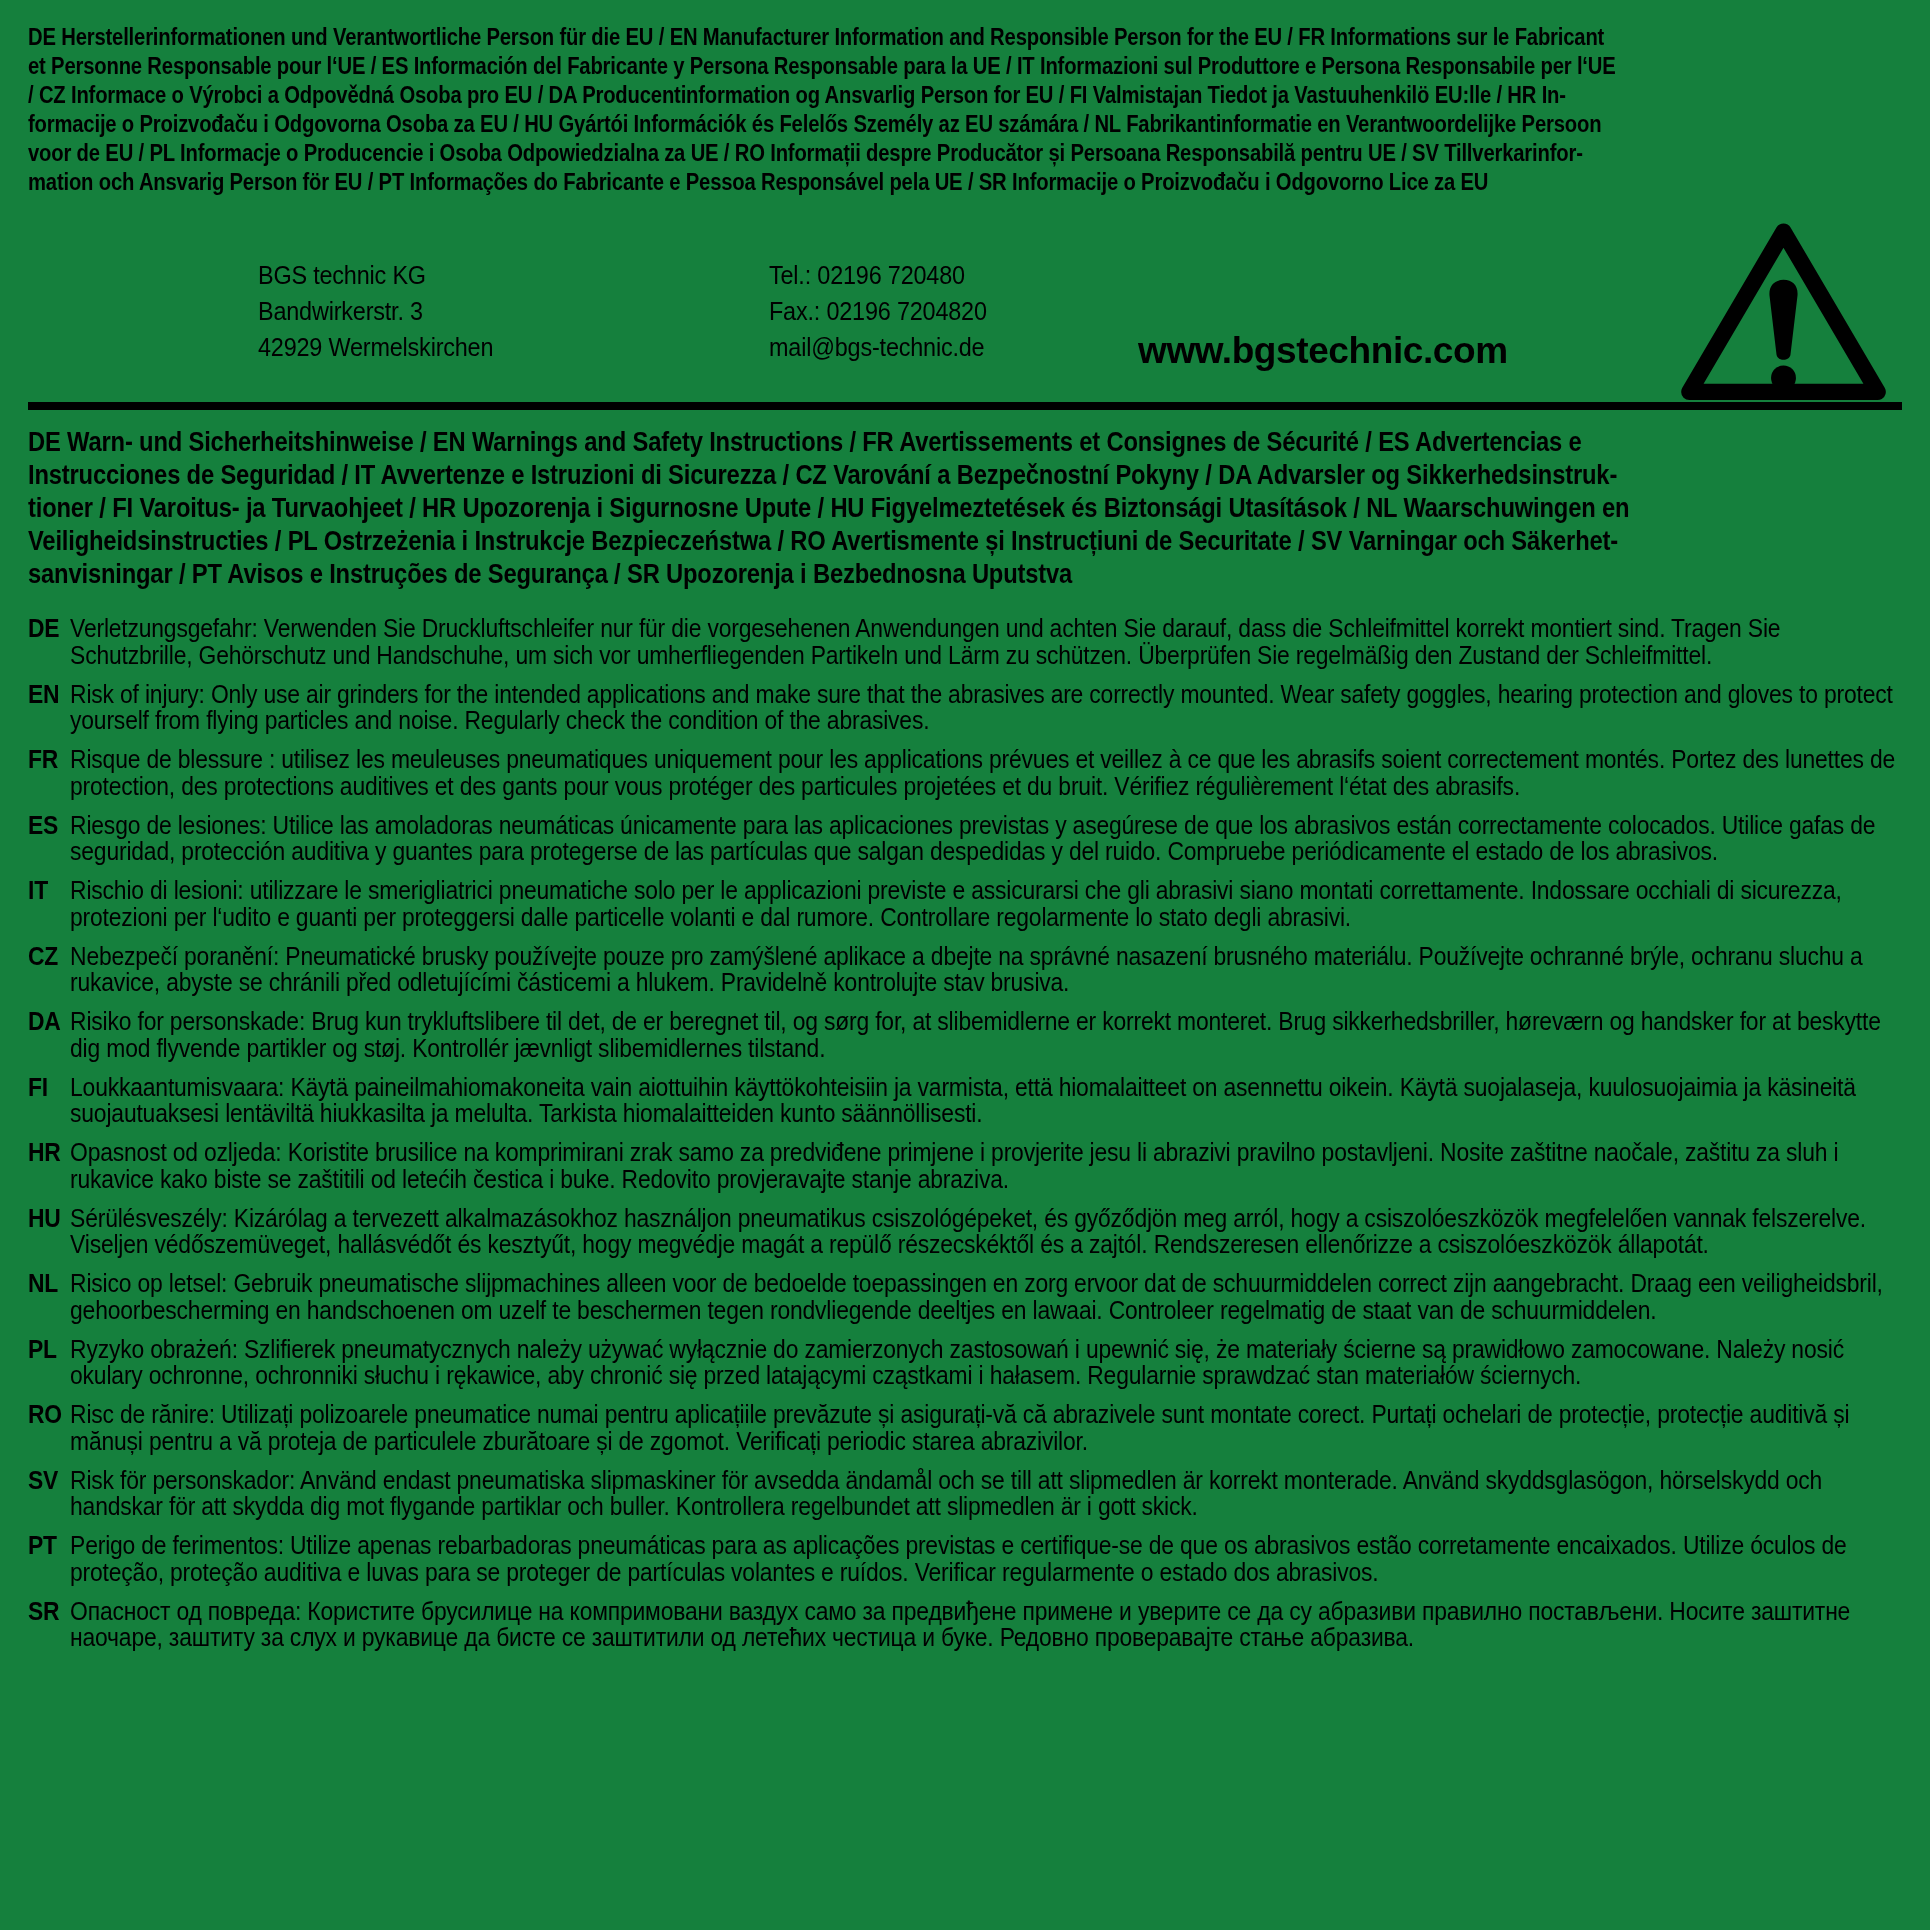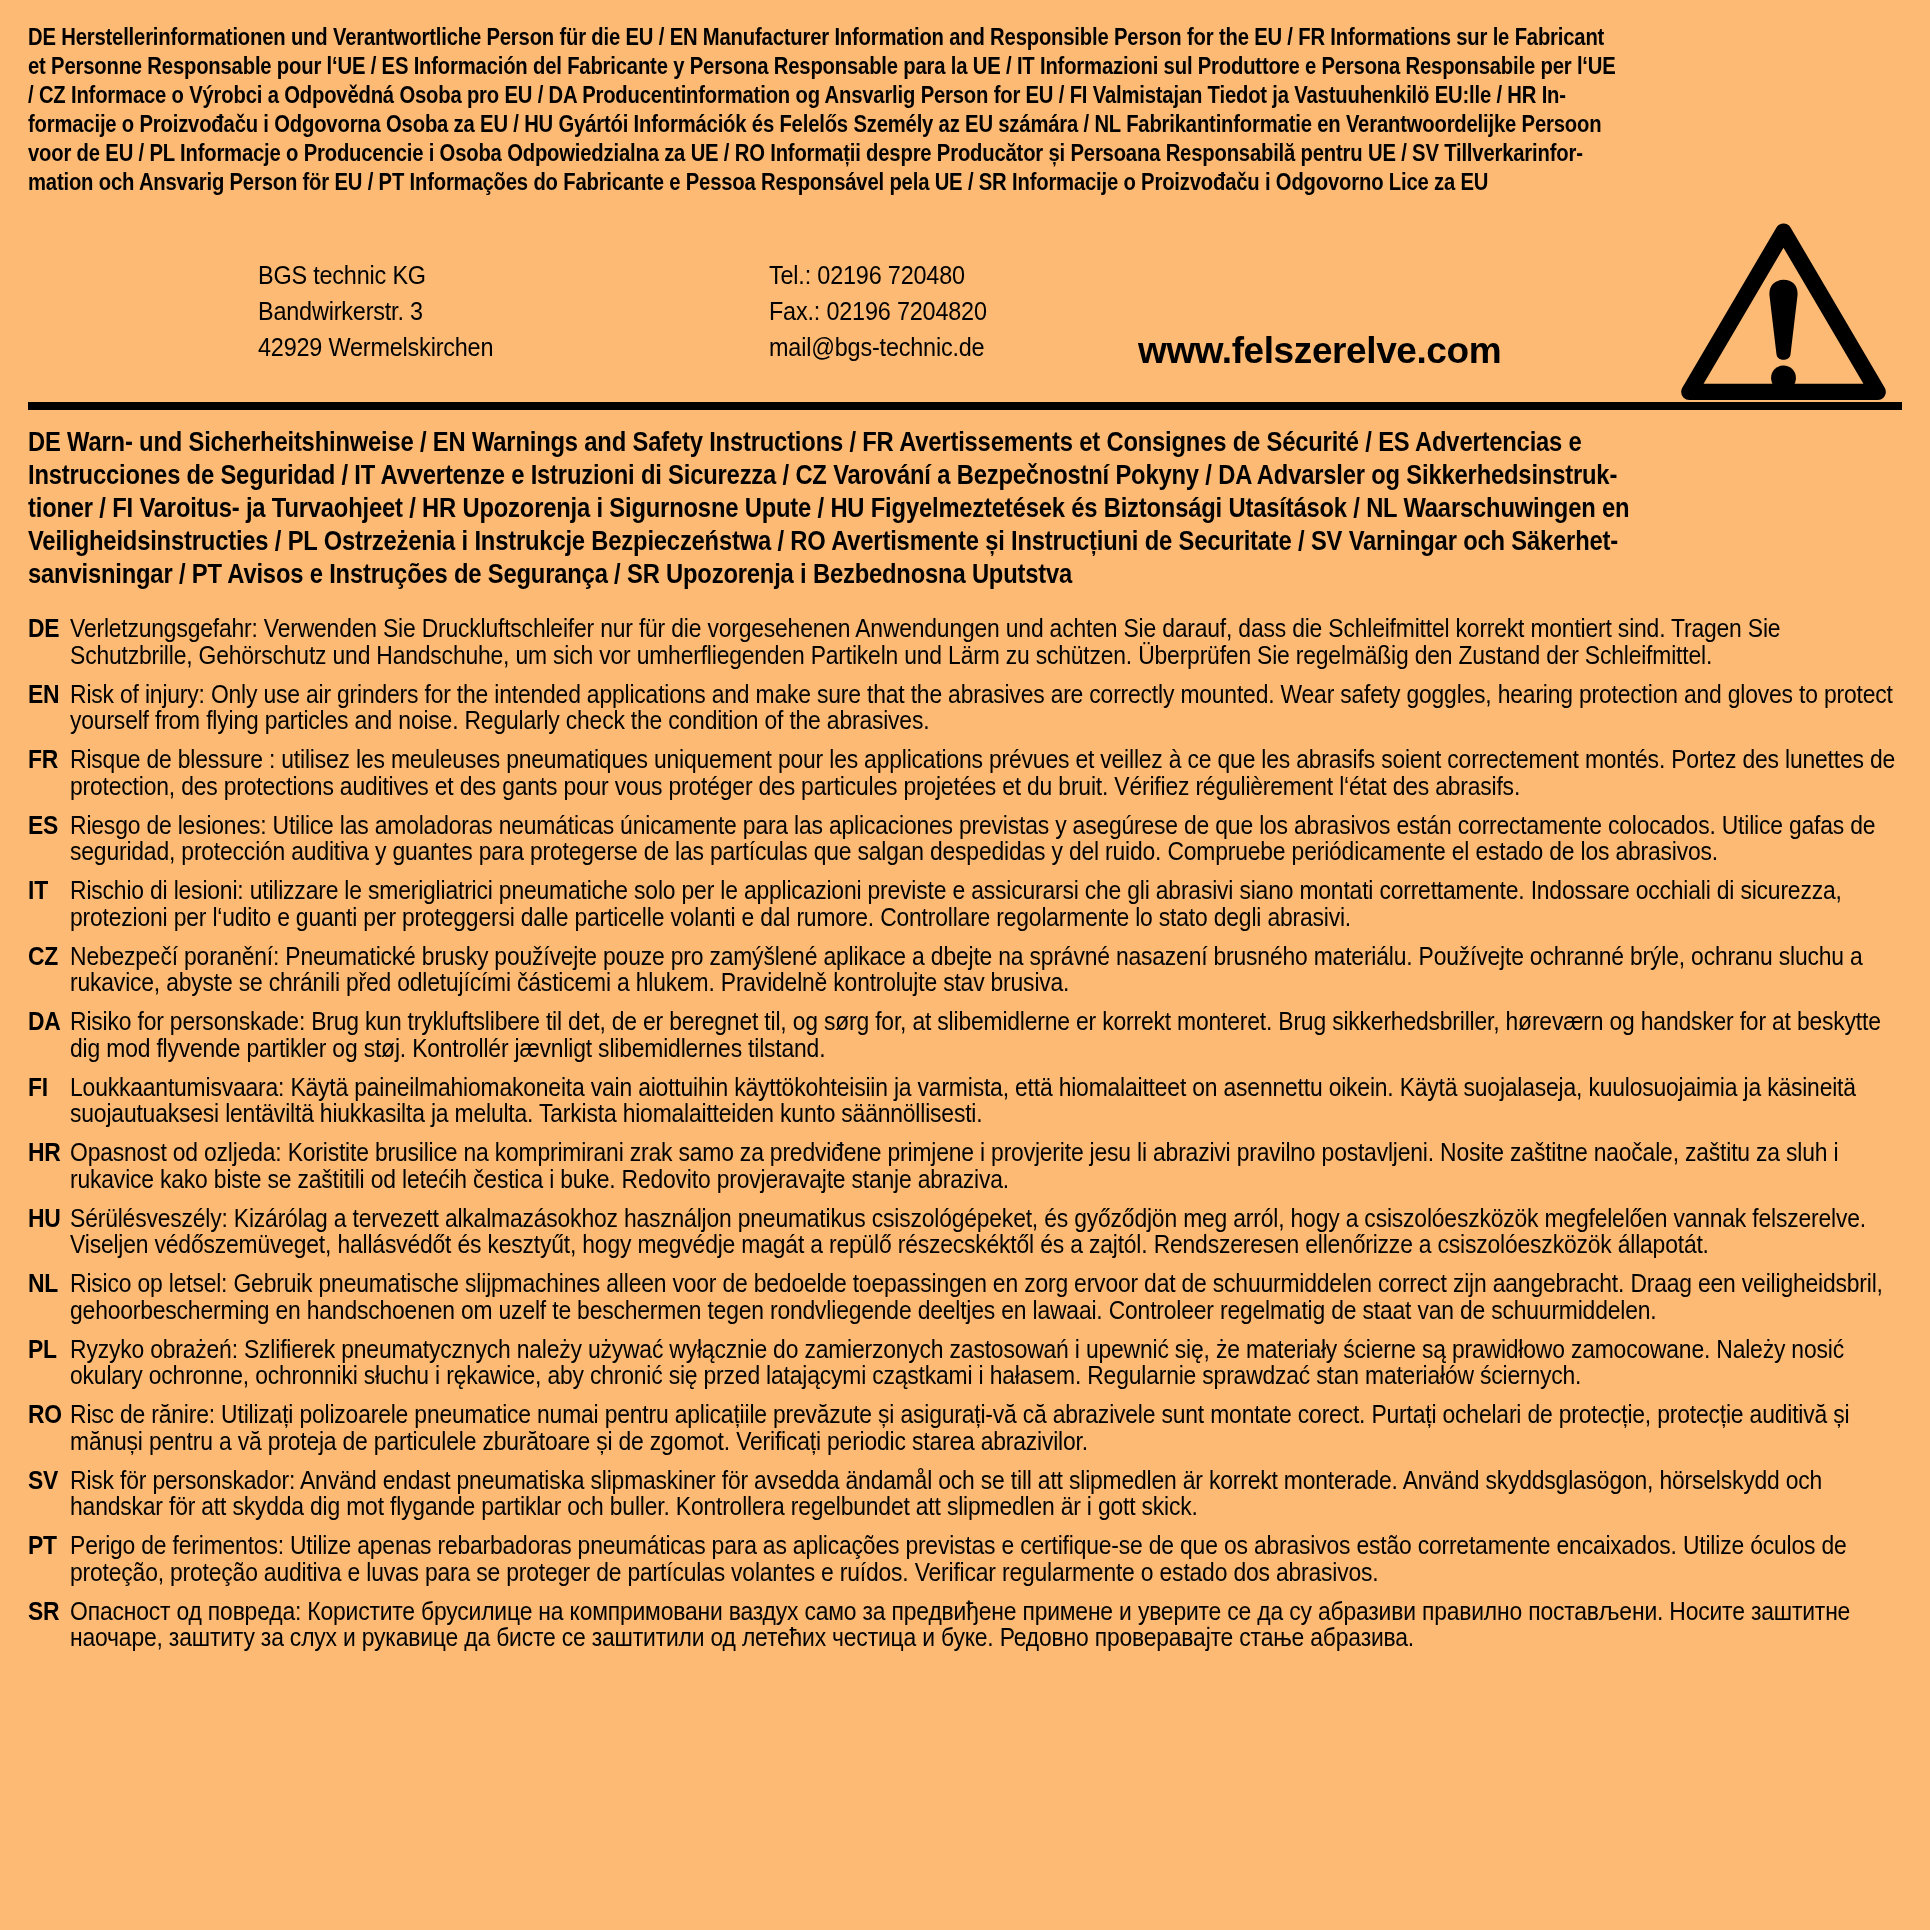--- a/index.html
+++ b/index.html
@@ -1,17 +1,17 @@
 <!DOCTYPE html>
 <html style="font-size:12.5px"><head>
 <meta charset="utf-8">
 <style>
   html,body{margin:0;padding:0;background:#ffffff;}
   .page{
-    position:relative;width:1930px;height:1930px;background:#fdba74;color:#000000;
+    position:relative;width:1930px;height:1930px;background:#15803d;color:#000000;
     font-family:"Liberation Sans",sans-serif;overflow:hidden;
   }
   .condensed{transform:scaleX(0.88);transform-origin:0 0;}
   .condensed-sm{transform:scaleX(0.90);transform-origin:0 0;}
   .top-header{
     position:absolute;left:28px;top:23px;width:2133px;
     font-size:23px;font-weight:bold;line-height:29px;letter-spacing:-0.2px;
     white-space:pre-line;
   }
   .logo{position:absolute;left:30px;top:226px;}
@@ -51,21 +51,21 @@
     <div>Bandwirkerstr. 3</div>
     <div>42929 Wermelskirchen</div>
   </div>
 
   <div class="contact condensed-sm">
     <div>Tel.: 02196 720480</div>
     <div>Fax.: 02196 7204820</div>
     <div>mail@bgs-technic.de</div>
   </div>
 
-  <div class="website">www.felszerelve.com</div>
+  <div class="website">www.bgstechnic.com</div>
 
   <div class="triangle">
     <svg width="207" height="184" viewBox="0 0 266 236">
       <path d="M133 16 L254 222 L12 222 Z" fill="none" stroke="#000000" stroke-width="21" stroke-linejoin="round"></path>
       <path d="M133 78 C145 78 152 86 151 98 L142 174 C141 183 125 183 124 174 L115 98 C114 86 121 78 133 78 Z" fill="#000000"></path>
       <circle cx="133" cy="204" r="16" fill="#000000"></circle>
     </svg>
   </div>
 
   <div class="rule"></div>

